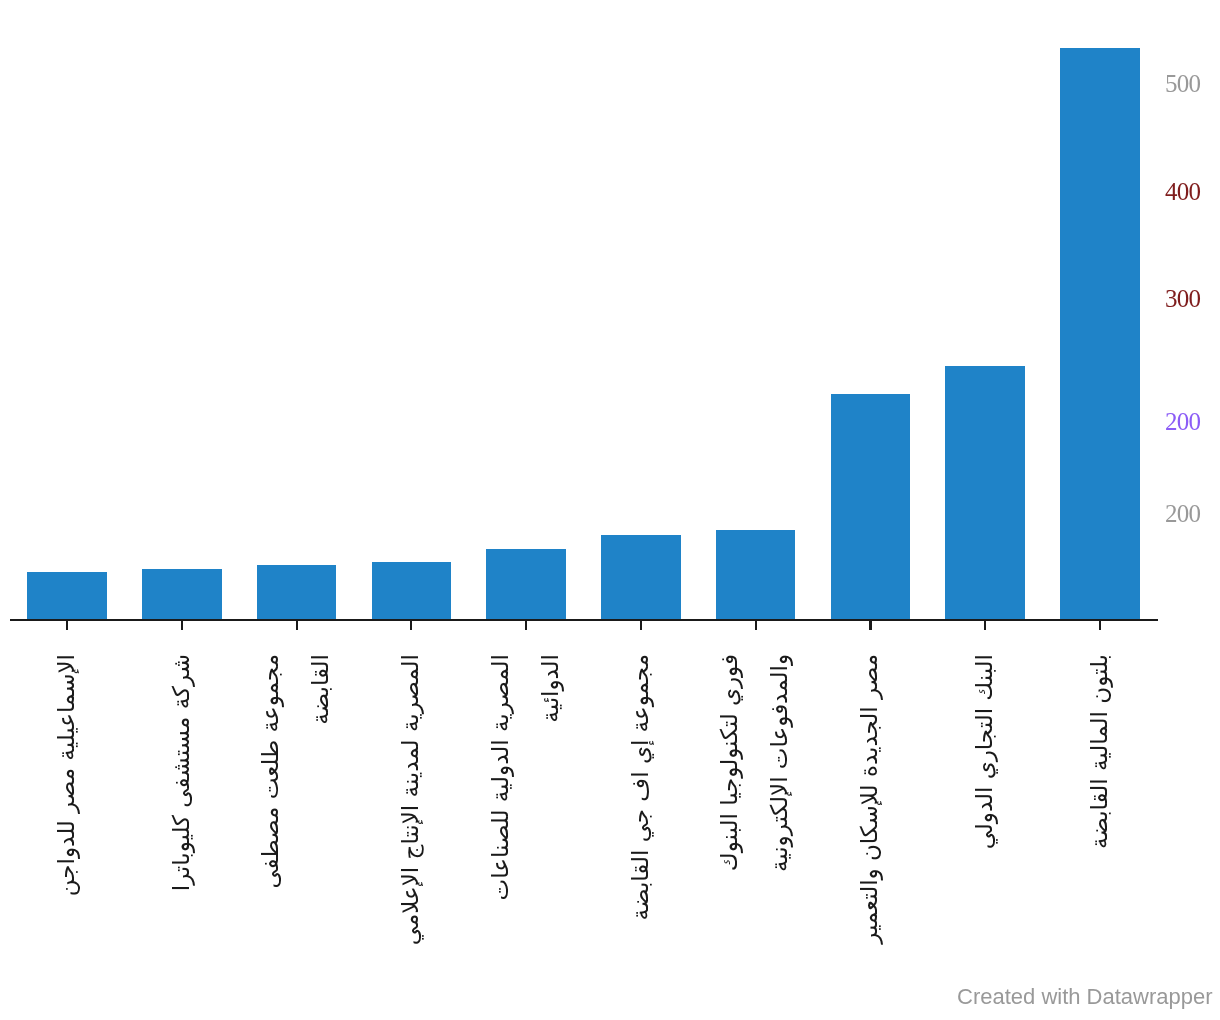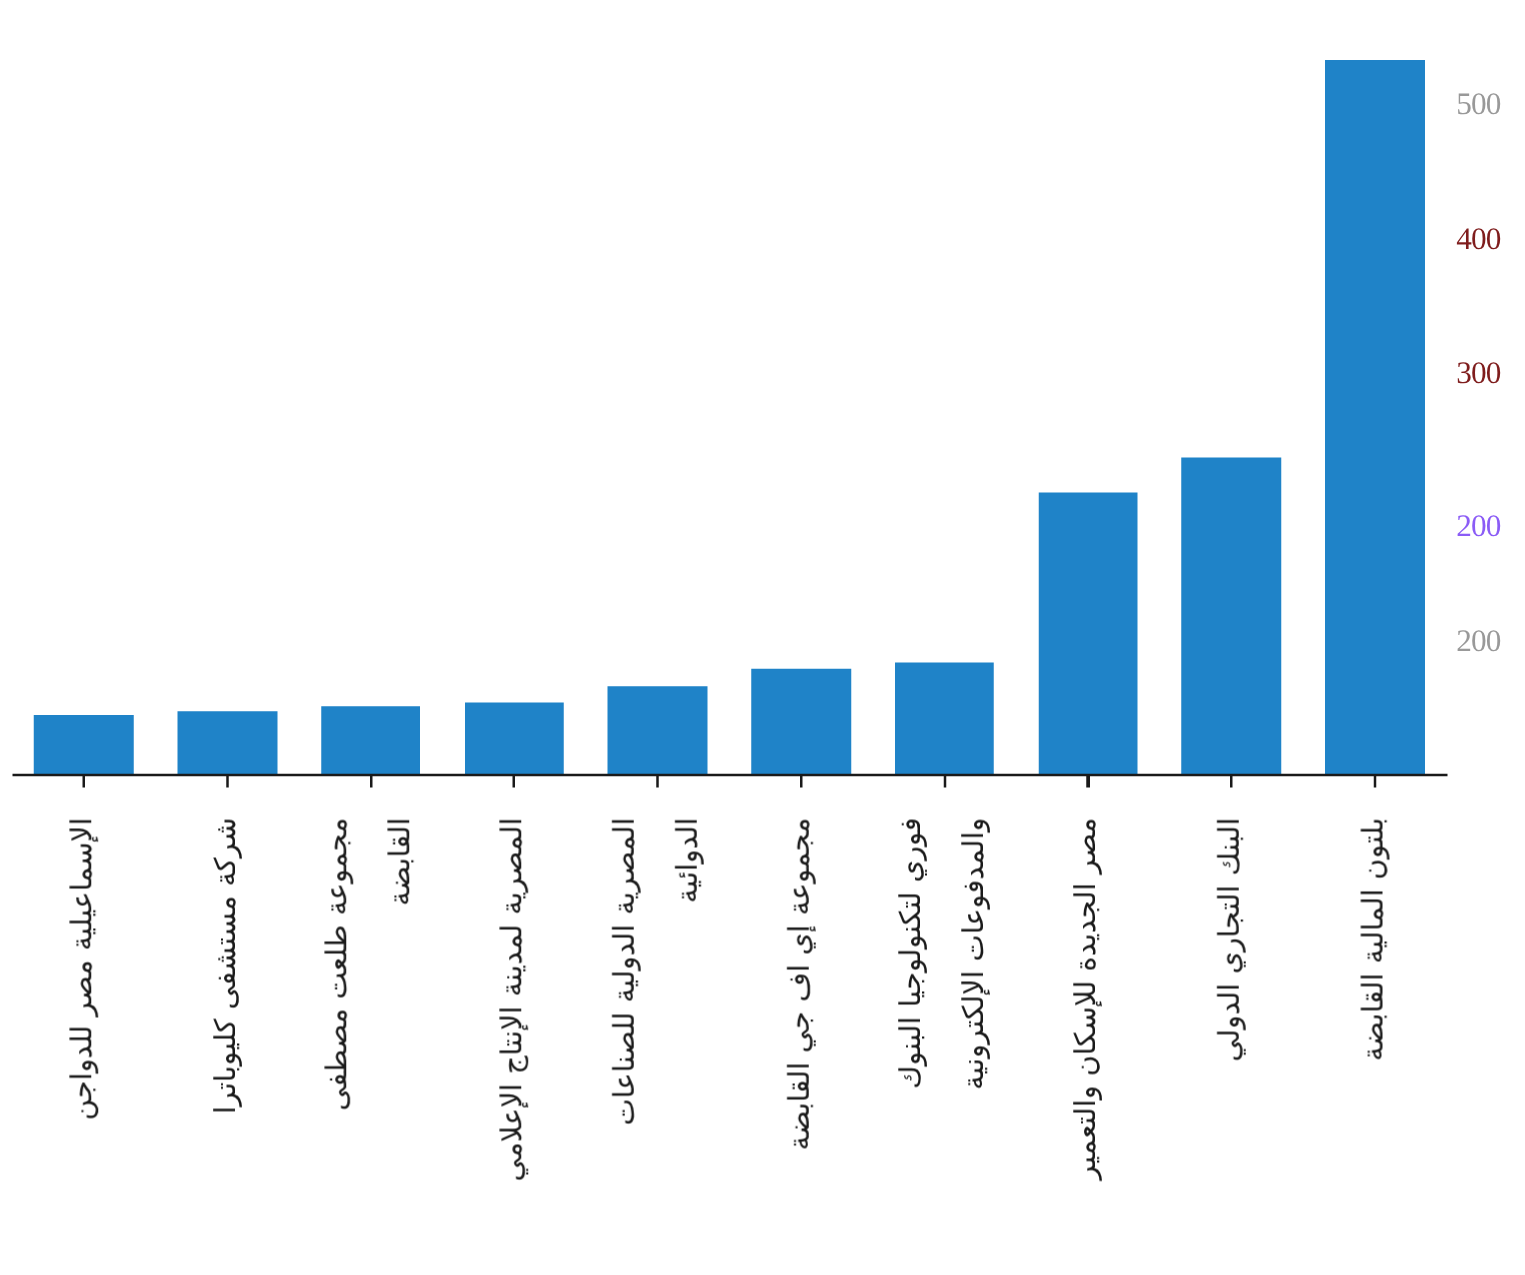--- a/index.html
+++ b/index.html
@@ -72,14 +72,15 @@
     <div class="xlab" style="left: 844.17px; color: rgb(26, 26, 26);">مصر الجديدة للإسكان والتعمير</div>
     <div class="xlab" style="left: 958.93px; color: rgb(26, 26, 26);">البنك التجاري الدولي</div>
     <div class="xlab" style="left: 1073.69px; color: rgb(26, 26, 26);">بلتون المالية القابضة</div>
 
     <div class="ylabel" style="top: 501.05px; color: rgb(153, 153, 153);">200</div>
     <div class="ylabel" style="top: 409px; color: #8b5cf6;">200</div>
     <div class="ylabel" style="top: 286.15px; color: #7f1d1d;">300</div>
     <div class="ylabel" style="top: 178.7px; color: #7f1d1d;">400</div>
     <div class="ylabel" style="top: 71.25px; color: rgb(153, 153, 153);">500</div>
 
+    <div class="credit">Created with Datawrapper</div>
   </div>
 </div>
 
 </body></html>

